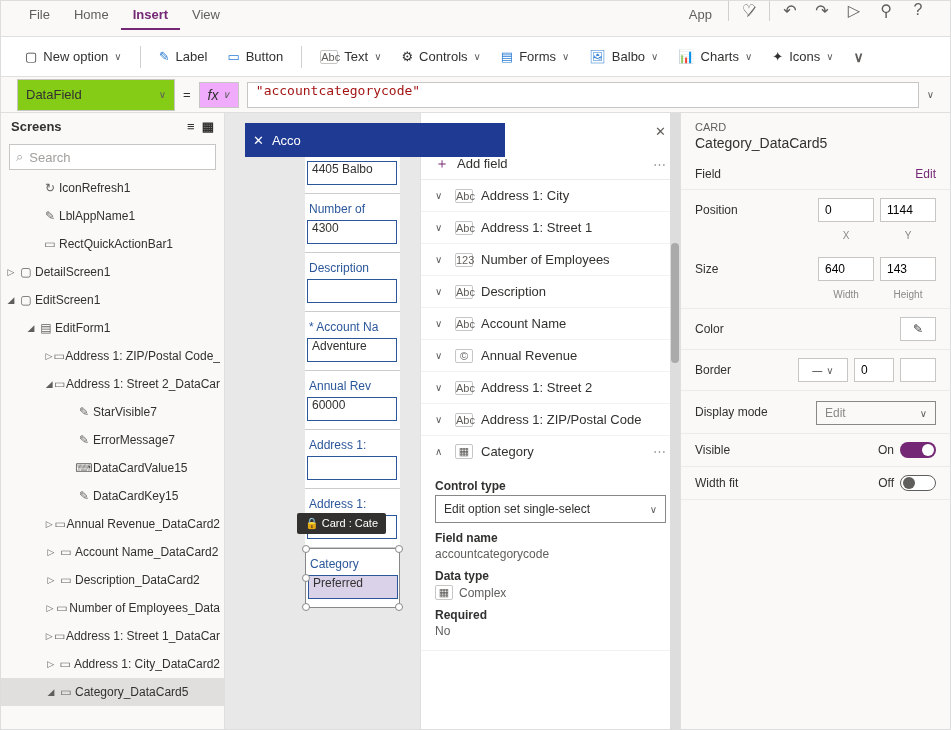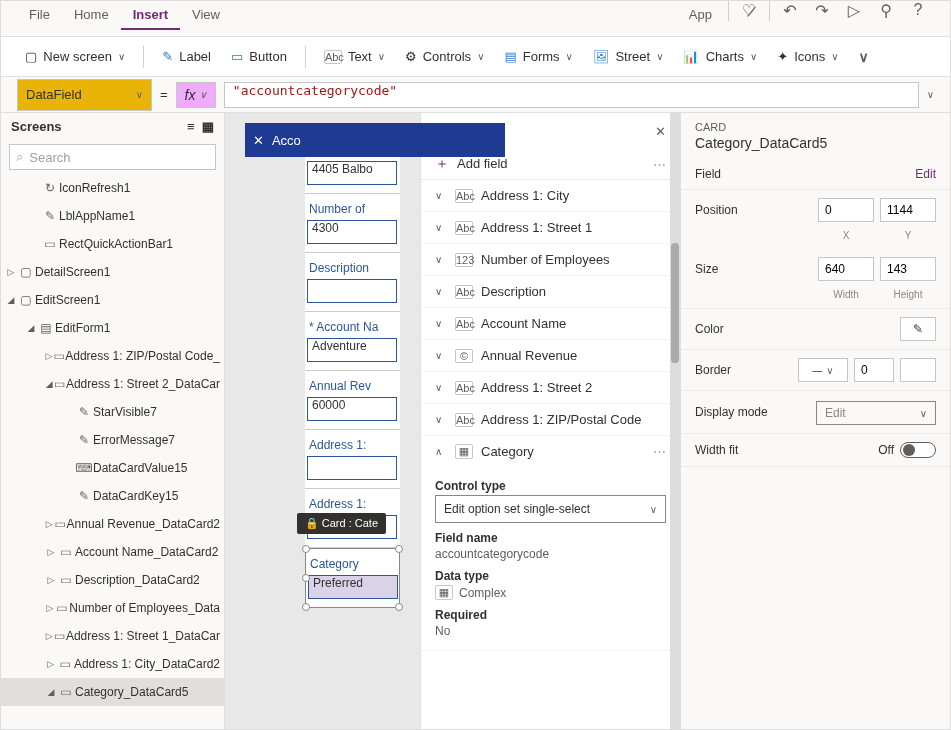--- a/index.html
+++ b/index.html
@@ -8,21 +8,21 @@
 .menubar .item { padding: 6px 12px; cursor: pointer; color: #605e5c; }
 .menubar .item.active { color: #742774; border-bottom: 2px solid #742774; font-weight: 600; }
 .menubar .spacer { flex: 1; }
 .menubar .icon-btn { width: 32px; text-align: center; color: #605e5c; cursor: pointer; font-size: 16px; }
 .menubar .divider { width: 1px; height: 20px; background: #d2d0ce; margin: 0 4px; }
 .toolbar { display: flex; align-items: center; height: 40px; padding: 0 16px; border-bottom: 1px solid #e1dfdd; background: #fff; gap: 4px; }
 .tb-item { display: flex; align-items: center; gap: 6px; padding: 4px 8px; cursor: pointer; color: #323130; }
 .tb-divider { width: 1px; height: 22px; background: #d2d0ce; margin: 0 6px; }
 .chev { font-size: 10px; color: #605e5c; }
 .fx-bar { display: flex; align-items: center; height: 36px; padding: 4px 16px; gap: 8px; border-bottom: 1px solid #e1dfdd; }
-.prop-select { width: 135px; height: 26px; border: 1px solid #c8c6c4; background: #eab308; display: flex; align-items: center; padding: 15px 8px; justify-content: space-between; }
+.prop-select { width: 158px; height: 26px; border: 1px solid #c8c6c4; background: #84cc16; display: flex; align-items: center; padding: 15px 8px; justify-content: space-between; }
 .fx-label { font-style: italic; font-family: serif; padding: 0 8px; border: 1px solid #c8c6c4; height: 26px; display: flex; align-items: center; background: #f0abfc; font-size: 14px; }
 .fx-input { flex: 1; height: 26px; border: 1px solid #c8c6c4; background: #fff; padding: 0 8px; font-family: Consolas, monospace; color: #a31515; }
 .mainrow { display: flex; height: calc(100% - 112px); }
 .treepane { width: 224px; border-right: 1px solid #e1dfdd; background: #faf9f8; display: flex; flex-direction: column; overflow: hidden; }
 .tp-head { display: flex; align-items: center; justify-content: space-between; padding: 6px 10px; font-weight: 600; }
 .tp-search { margin: 4px 8px; border: 1px solid #c8c6c4; height: 26px; display: flex; align-items: center; padding: 0 6px; background: #fff; color: #a19f9d; gap: 6px; }
 .tree { flex: 1; overflow-y: auto; font-size: 12px; }
 .tr-row { display: flex; align-items: center; height: 28px; padding-right: 4px; cursor: pointer; white-space: nowrap; overflow: hidden; }
 .tr-row.sel { background: #e1dfdd; }
 .tr-caret { width: 12px; text-align: center; color: #605e5c; font-size: 9px; }
@@ -92,21 +92,21 @@
   <div class="icon-btn">↶</div>
   <div class="icon-btn">↷</div>
   <div class="icon-btn">▷</div>
   <div class="icon-btn">⚲</div>
   <div class="icon-btn">?</div>
 </div>
 
 <div class="toolbar">
   <div class="tb-item">
       <span>▢</span>
-      <span>New screen</span>
+      <span>New option</span>
       <span class="chev">∨</span>
     </div>
   <div class="tb-divider"></div>
   <div class="tb-item">
       <span style="color:#2b7cd3">✎</span>
       <span>Label</span>
     </div>
   <div class="tb-item">
       <span style="color:#2b7cd3">▭</span>
       <span>Button</span>
@@ -122,21 +122,21 @@
       <span>Controls</span>
       <span class="chev">∨</span>
     </div>
   <div class="tb-item">
       <span style="color:#2b7cd3">▤</span>
       <span>Forms</span>
       <span class="chev">∨</span>
     </div>
   <div class="tb-item">
       <span style="color:#2b7cd3">🖼</span>
-      <span>Street</span>
+      <span>Balbo</span>
       <span class="chev">∨</span>
     </div>
   <div class="tb-item">
       <span>📊</span>
       <span>Charts</span>
       <span class="chev">∨</span>
     </div>
   <div class="tb-item">
       <span>✦</span>
       <span>Icons</span>
@@ -452,20 +452,29 @@
     <div class="pp-row">
         <span class="lbl">Display mode</span>
         <span class="ctrl">
           <div class="fld-dd" style="width:120px;height:24px;color:#888">
             <span>Edit</span>
             <span class="chev">∨</span>
           </div>
         </span>
       </div>
     <div class="pp-row">
+        <span class="lbl">Visible</span>
+        <span class="ctrl">
+          <span>On</span>
+          <div class="toggle on">
+            <div class="knob"></div>
+          </div>
+        </span>
+      </div>
+    <div class="pp-row">
         <span class="lbl">Width fit</span>
         <span class="ctrl">
           <span>Off</span>
           <div class="toggle off">
             <div class="knob"></div>
           </div>
         </span>
       </div>
   </div>
 </div>

